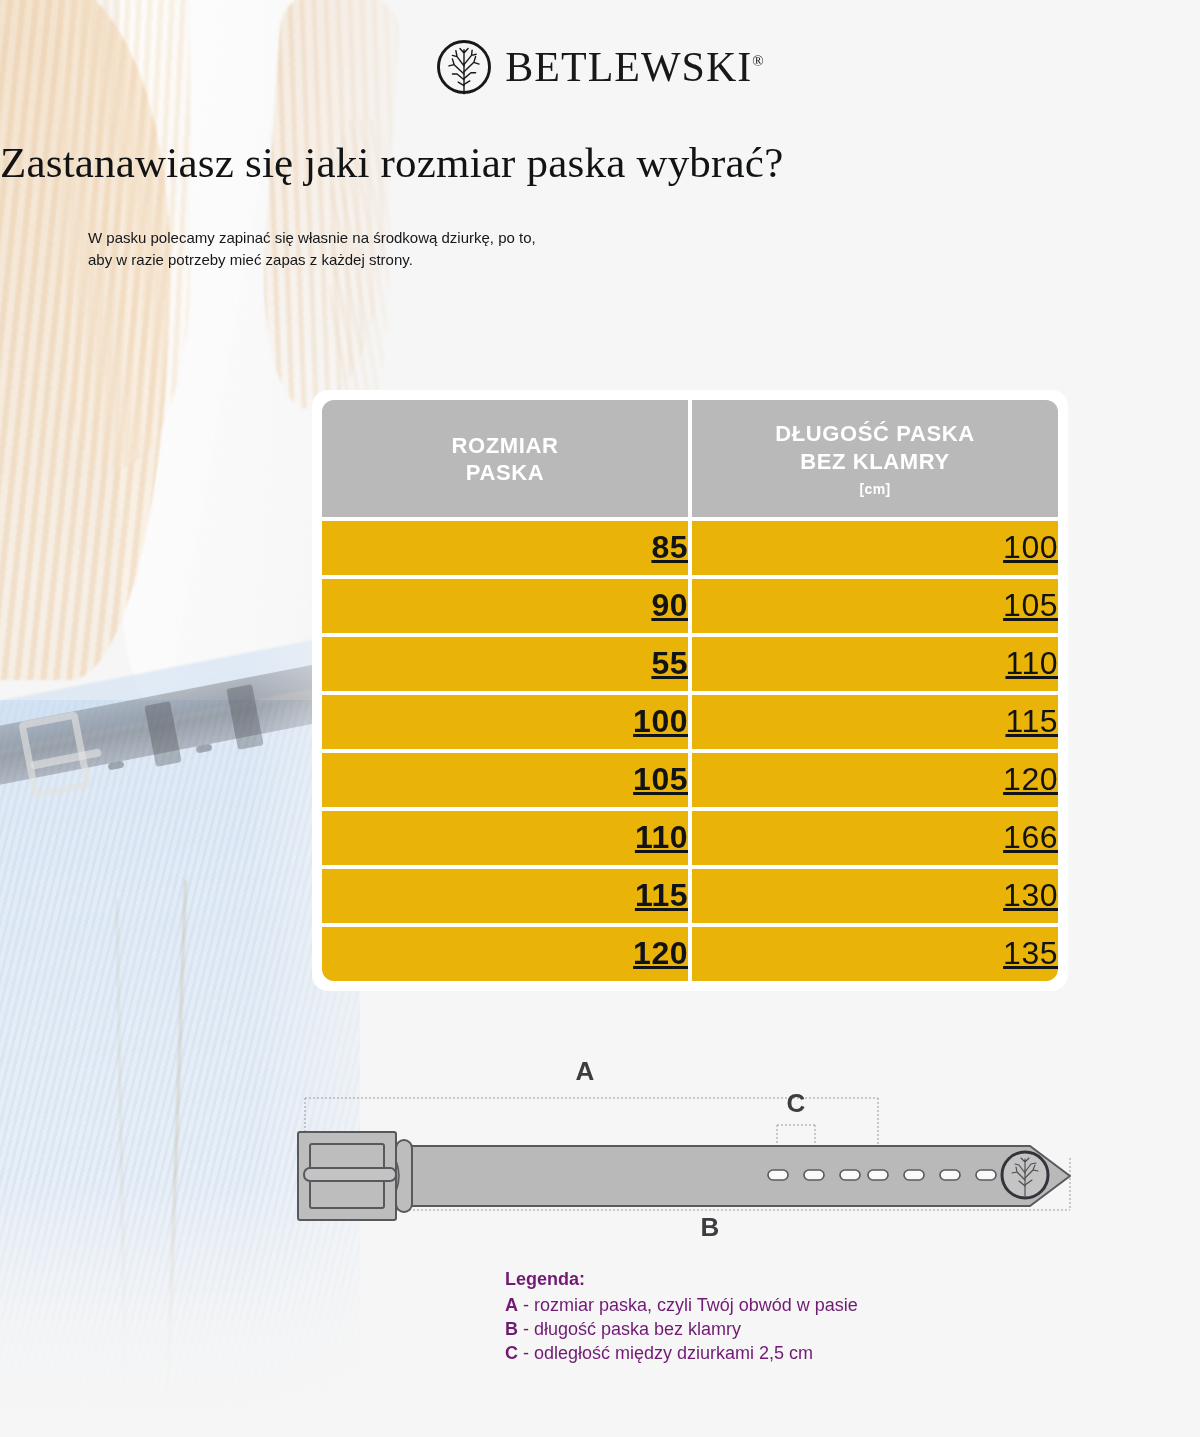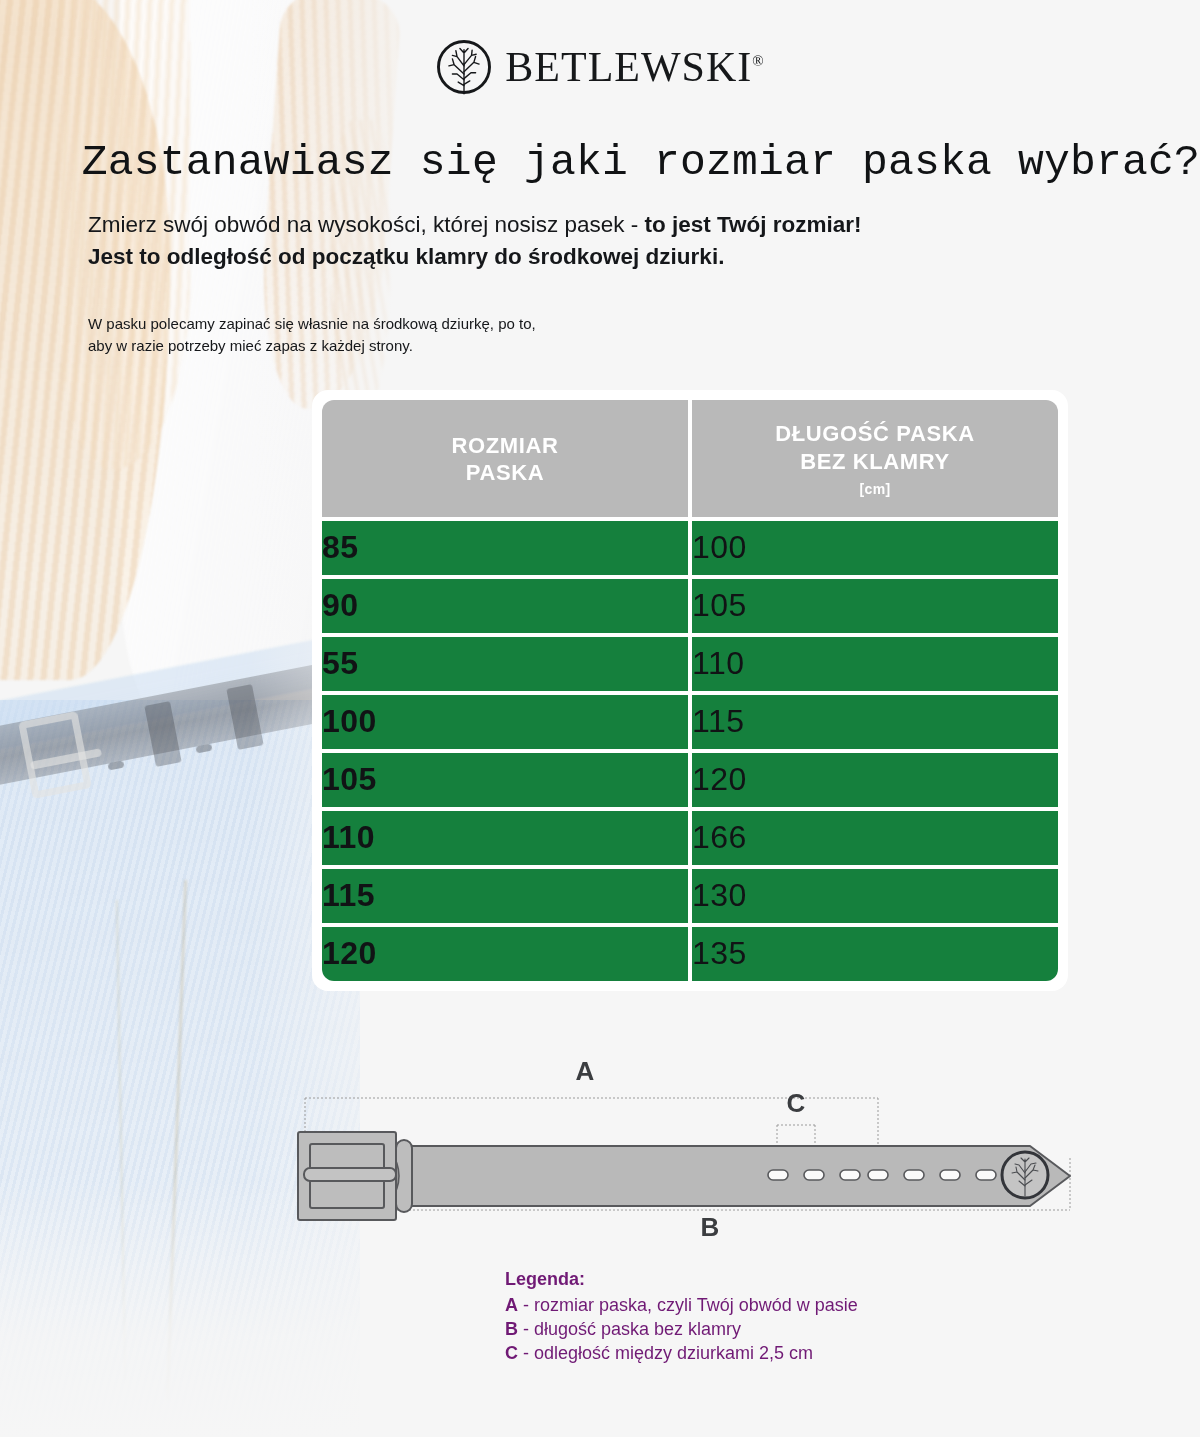--- a/index.html
+++ b/index.html
@@ -179,25 +179,25 @@
   }
   .logo-reg {
     font-family: "Liberation Serif", serif;
     font-size: 15px;
     vertical-align: super;
     color: #16181a;
   }
 
   
   .headline {
-    font-family: Liberation Mono, monospace;
+    font-family: Liberation Serif, serif;
     font-size: 43px;
     font-weight: 400;
     color: #111315;
-    text-align: right;
+    text-align: left;
     margin-top: 42px;
     letter-spacing: .2px;
   }
 
   .intro {
     margin: 22px 88px 0 88px;
     font-size: 22.5px;
     line-height: 1.42;
     color: #15171a;
   }
@@ -237,24 +237,25 @@
     line-height: 1.25;
     padding: 20px 6px 18px;
     vertical-align: middle;
     height: 96px;
   }
   table.size-table th:first-child { border-radius: 12px 0 0 0; }
   table.size-table th:last-child  { border-radius: 0 12px 0 0; }
   .unit { display: block; font-size: 14px; font-weight: 700; margin-top: 6px; letter-spacing: .4px; }
 
   table.size-table td {
-    background: #15803d;
-    text-align: left;
+    background: #eab308;
+    text-align: right;
     height: 54px;
     color: #111315;
+    text-decoration: underline;
   }
   td.col-size   { font-size: 32px; font-weight: 700; letter-spacing: .5px; }
   td.col-length { font-size: 32px; font-weight: 400; letter-spacing: .5px; }
   tr:last-child td:first-child { border-radius: 0 0 0 12px; }
   tr:last-child td:last-child  { border-radius: 0 0 12px 0; }
 
   
   .diagram { position: absolute; left: 290px; top: 1028px; width: 790px; height: 235px; }
   .diagram svg { display: block; }
 
@@ -312,24 +313,20 @@
         <path d="M50 72 L38 62 M38 62 L30 62"></path>
         <path d="M50 70 L62 60 M62 60 L70 60"></path>
         <path d="M50 82 L40 76 M50 80 L60 74"></path>
       </g>
     </svg>
     <span class="logo-text"><span>BETLEWSKI</span><span class="logo-reg">®</span></span>
   </div>
 
   <h1 class="headline">Zastanawiasz się jaki rozmiar paska wybrać?</h1>
 
-  <div class="intro">
-    <span>Zmierz swój obwód na wysokości, której nosisz pasek - </span><b>to jest Twój rozmiar!</b><br>
-    <b>Jest to odległość od początku klamry do środkowej dziurki.</b>
-  </div>
 
   <div class="para">
     <span>W pasku polecamy zapinać się własnie na środkową dziurkę, po to,</span>
     <span class="last">aby w razie potrzeby mieć zapas z każdej strony.</span>
   </div>
 
   <div class="table-wrap">
     <table class="size-table">
       <thead>
         <tr>

